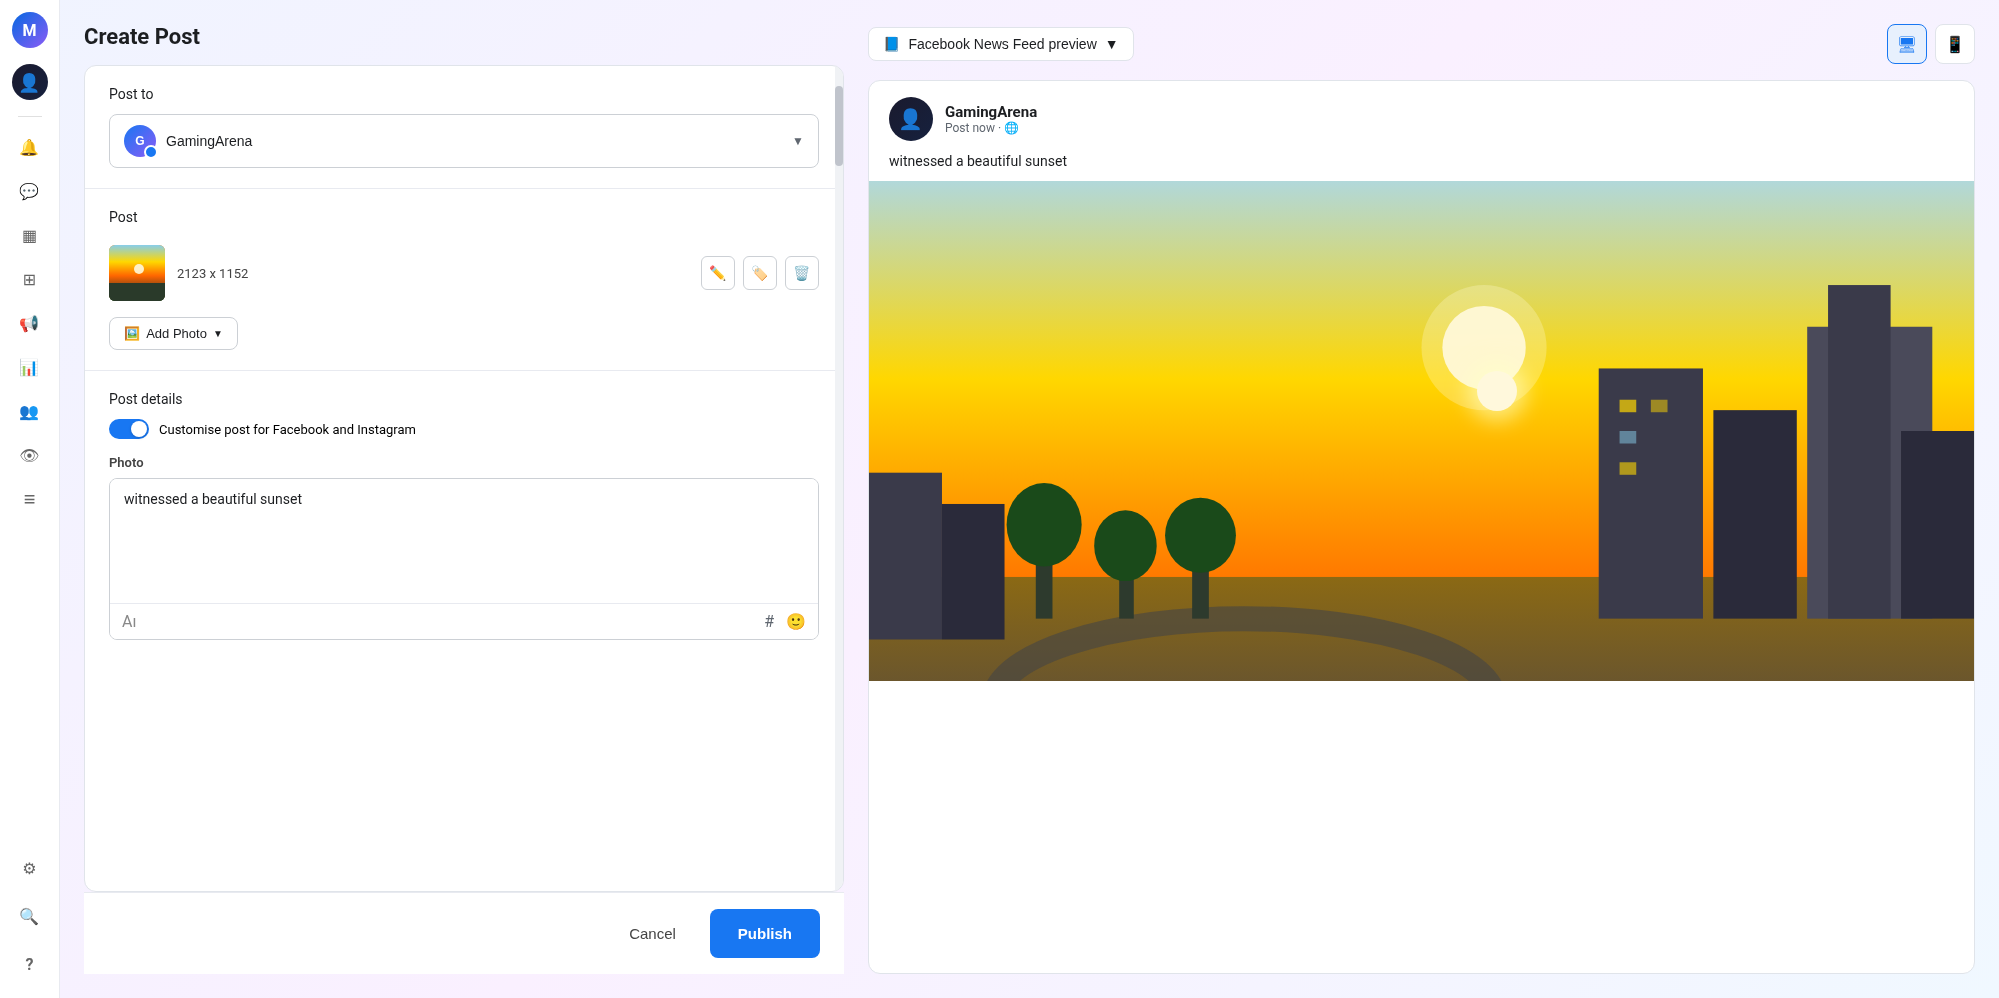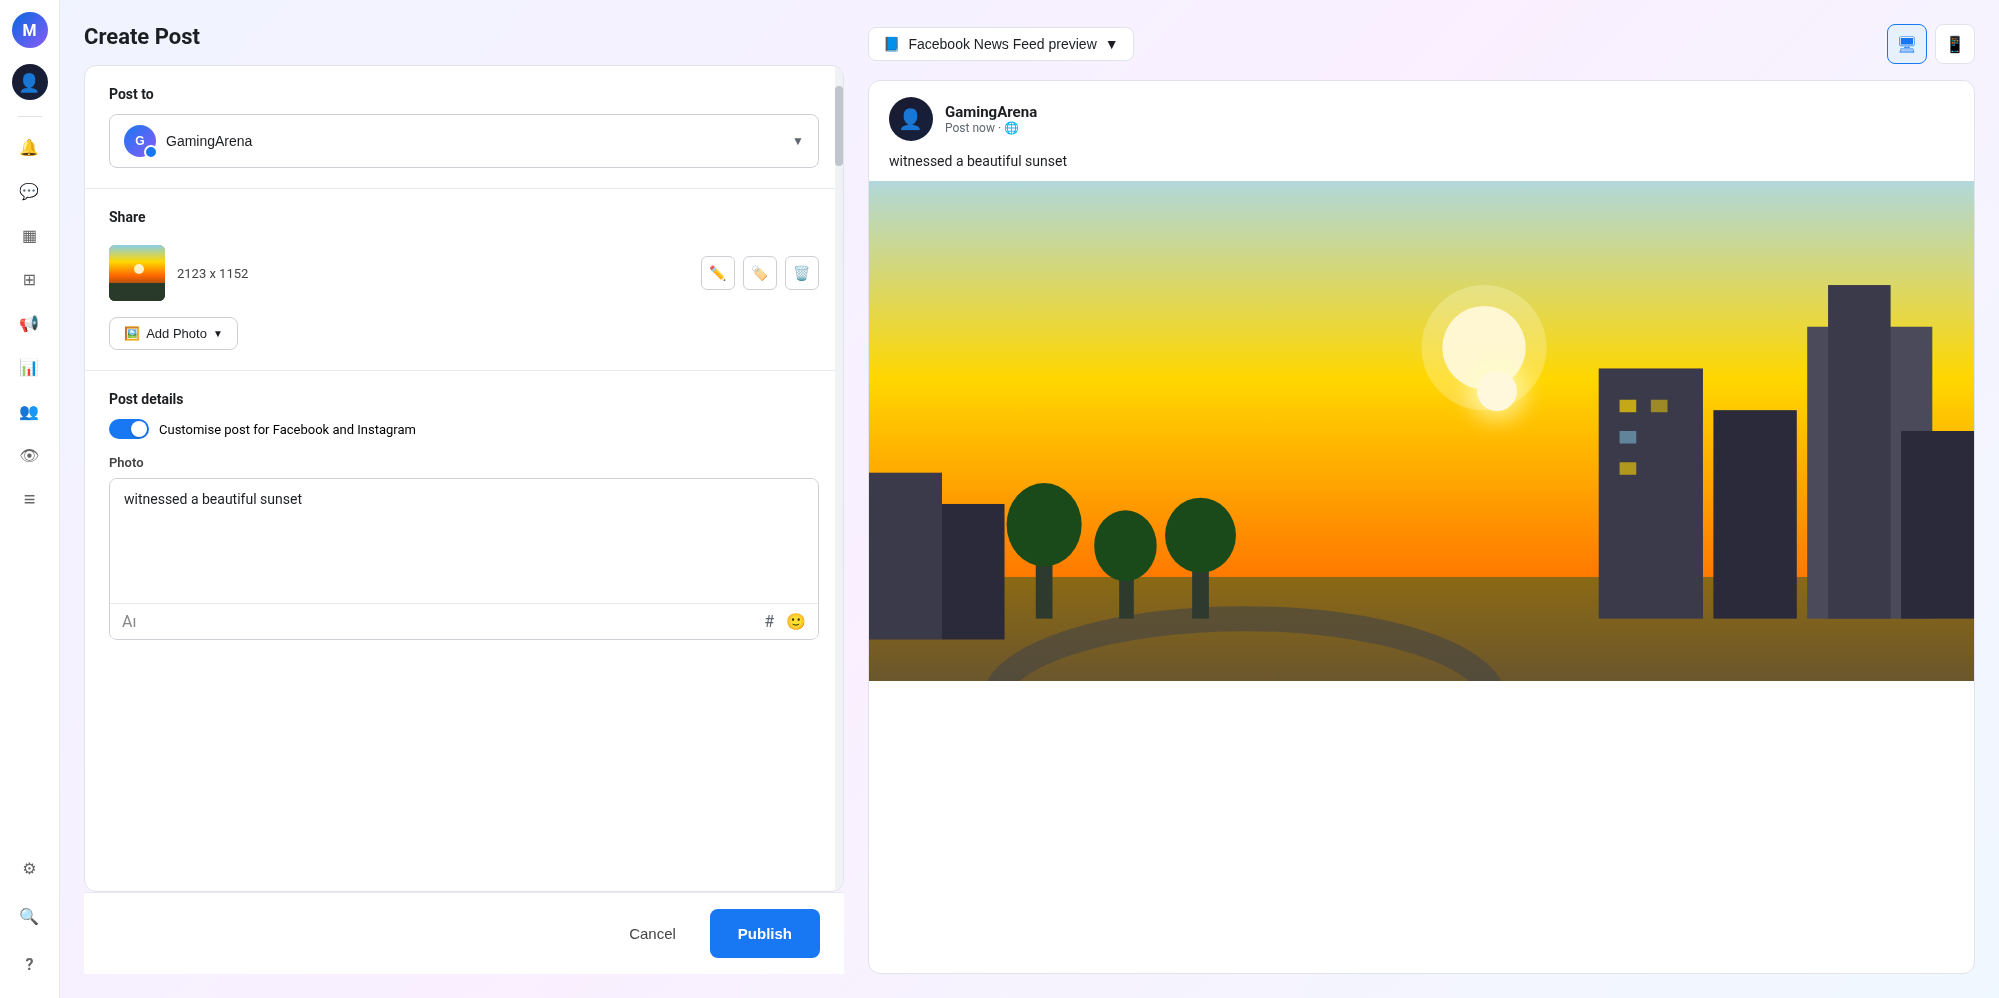--- a/index.html
+++ b/index.html
@@ -121,21 +121,21 @@
       top: 20px;
     }
 
     .form-section {
       padding: 20px 24px;
       border-bottom: 1px solid #e8eaf0;
     }
 
     .section-label {
       font-size: 14px;
-      font-weight: 700;
+      font-weight: 400;
       color: #1c1e21;
       margin-bottom: 12px;
     }
 
     
     .post-to-dropdown {
       border: 1px solid #ccd0d5;
       border-radius: 8px;
       padding: 10px 14px;
       display: flex;
@@ -522,21 +522,21 @@
               G
               <div class="page-avatar-badge"></div>
             </div>
             <span class="page-name">GamingArena</span>
           </div>
           <span class="dropdown-arrow">▼</span>
         </button>
       </div>
 
       <div class="form-section">
-        <div class="section-label">Share</div>
+        <div class="section-label">Post</div>
         <div class="media-item">
           <div class="media-thumbnail">
             
             <svg width="56" height="56" viewBox="0 0 56 56" xmlns="http://www.w3.org/2000/svg">
               <defs>
                 <linearGradient id="sunsetGrad" x1="0" y1="0" x2="0" y2="1">
                   <stop offset="0%" stop-color="#87ceeb"></stop>
                   <stop offset="30%" stop-color="#ffd700"></stop>
                   <stop offset="55%" stop-color="#ff6600"></stop>
                   <stop offset="75%" stop-color="#8b4513"></stop>

